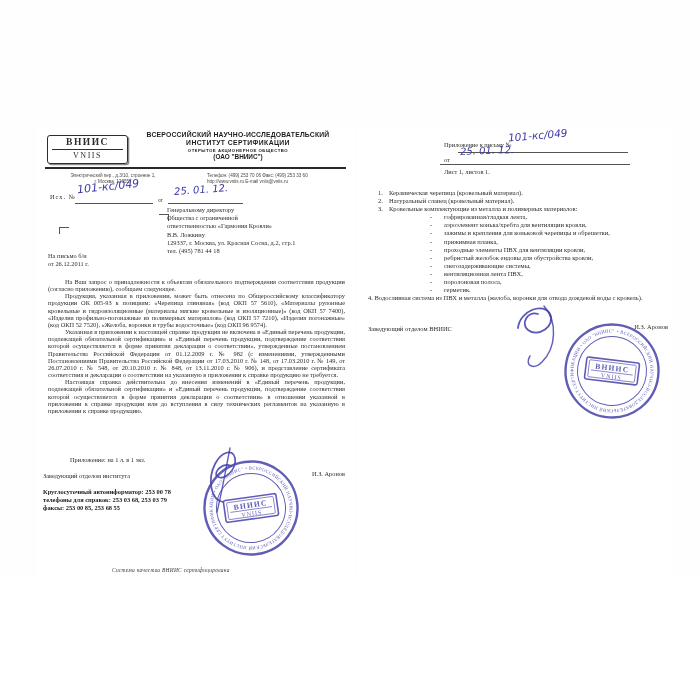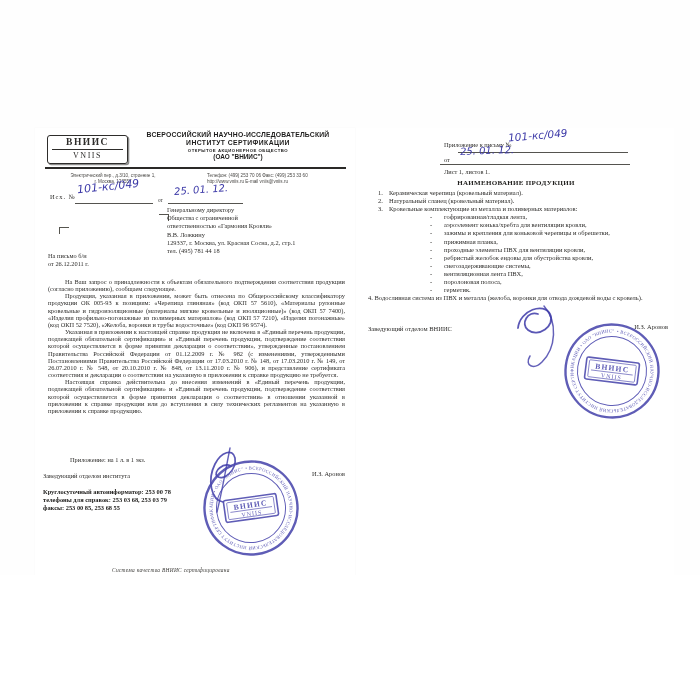--- a/index.html
+++ b/index.html
@@ -173,21 +173,20 @@
   <div class="page" id="right-page">
 
     <span class="abs app-label">Приложение к письму №</span>
     <span class="abs hw app-num">101-кс/049</span>
     <span class="abs app-line1"></span>
     <span class="abs app-ot">от</span>
     <span class="abs hw app-date">25. 01. 12.</span>
     <span class="abs app-line2"></span>
     <span class="abs app-sheet">Лист 1, листов 1.</span>
 
-    <div class="abs prod-title">НАИМЕНОВАНИЕ ПРОДУКЦИИ</div>
 
     <div class="abs prod-list">
       <div class="li-row">
         <span class="li-num">1.</span>
         <span>Керамическая черепица (кровельный материал).</span>
       </div>
       <div class="li-row">
         <span class="li-num">2.</span>
         <span>Натуральный сланец (кровельный материал).</span>
       </div>

